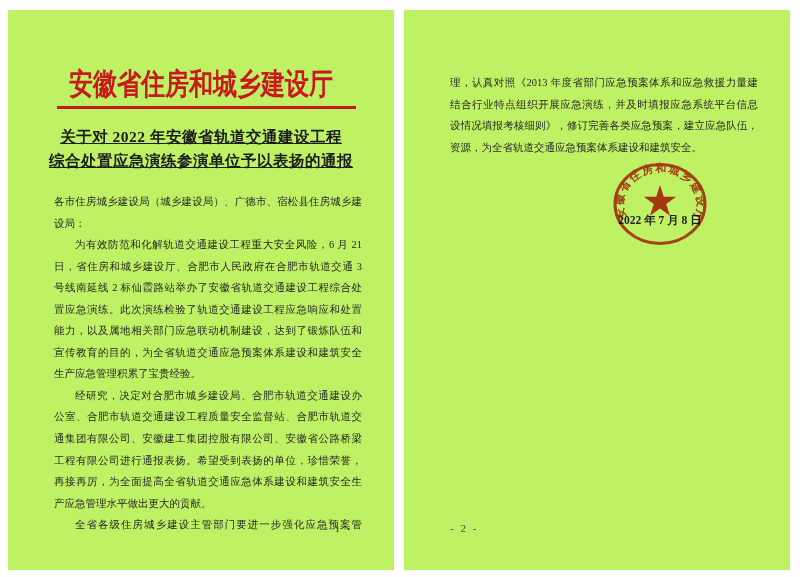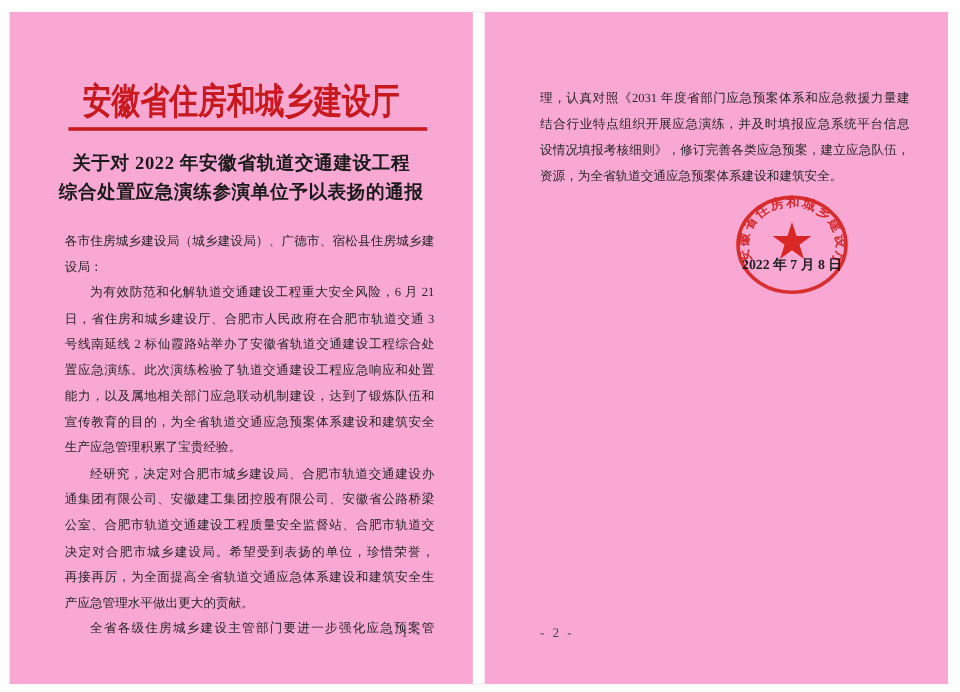--- a/index.html
+++ b/index.html
@@ -1,31 +1,31 @@
 <!DOCTYPE html>
 <html><head>
 <meta charset="utf-8">
 <style>
   html,body{margin:0;padding:0;background:#ffffff;}
   .canvas{position:relative;width:800px;height:577px;background:#ffffff;overflow:hidden;
           font-family:"Liberation Serif","DejaVu Serif",serif;color:#262626;}
-  .page{position:absolute;top:10px;width:386px;height:560px;background:#f9a8d4;
+  .page{position:absolute;top:10px;width:386px;height:560px;background:#bef264;
         box-shadow:0 0 3px rgba(0,0,0,0.06);}
   .page1{left:8px;}
   .page2{left:404px;}
 
   
   .agency{position:absolute;top:54px;left:0;width:100%;text-align:center;
           font-size:24px;font-weight:bold;color:#c8191e;letter-spacing:0px;
           transform:scaleY(1.24);transform-origin:center top;white-space:nowrap;}
   .redline{position:absolute;top:96px;left:49px;width:299px;height:3px;background:#c8191e;}
 
   
   .doc-title{position:absolute;top:115px;left:0;width:100%;text-align:center;
-             font-size:15.5px;font-weight:bold;color:#1b1b1b;line-height:24px;letter-spacing:0.5px;}
+             font-size:15.5px;font-weight:bold;color:#1b1b1b;line-height:24px;letter-spacing:0.5px;text-decoration:underline;}
 
   
   .bodytext{position:absolute;left:46px;width:308px;font-size:10.5px;color:#262626;}
   .bodytext .ln{line-height:21.55px;height:21.55px;white-space:normal;overflow:hidden;}
   .ln.full{text-align:justify;text-align-last:justify;}
   .ln.indent{text-indent:2em;}
   .p1body{top:181px;}
   .p2body{top:62px;}
 
   
@@ -55,33 +55,33 @@
       <div class="ln full">各市住房城乡建设局（城乡建设局）、广德市、宿松县住房城乡建</div>
       <div class="ln">设局：</div>
       <div class="ln full indent">为有效防范和化解轨道交通建设工程重大安全风险，6 月 21</div>
       <div class="ln full">日，省住房和城乡建设厅、合肥市人民政府在合肥市轨道交通 3</div>
       <div class="ln full">号线南延线 2 标仙霞路站举办了安徽省轨道交通建设工程综合处</div>
       <div class="ln full">置应急演练。此次演练检验了轨道交通建设工程应急响应和处置</div>
       <div class="ln full">能力，以及属地相关部门应急联动机制建设，达到了锻炼队伍和</div>
       <div class="ln full">宣传教育的目的，为全省轨道交通应急预案体系建设和建筑安全</div>
       <div class="ln">生产应急管理积累了宝贵经验。</div>
       <div class="ln full indent">经研究，决定对合肥市城乡建设局、合肥市轨道交通建设办</div>
+      <div class="ln full">公室、合肥市轨道交通建设工程质量安全监督站、合肥市轨道交</div>
       <div class="ln full">通集团有限公司、安徽建工集团控股有限公司、安徽省公路桥梁</div>
-      <div class="ln full">公室、合肥市轨道交通建设工程质量安全监督站、合肥市轨道交</div>
-      <div class="ln full">决定对合肥市城乡建设局。希望受到表扬的单位，珍惜荣誉，</div>
+      <div class="ln full">工程有限公司进行通报表扬。希望受到表扬的单位，珍惜荣誉，</div>
       <div class="ln full">再接再厉，为全面提高全省轨道交通应急体系建设和建筑安全生</div>
       <div class="ln">产应急管理水平做出更大的贡献。</div>
       <div class="ln full indent">全省各级住房城乡建设主管部门要进一步强化应急预案管</div>
     </div>
     <div class="pagenum pn1">- 1 -</div>
   </div>
 
   <div class="page page2">
     <div class="bodytext p2body">
-      <div class="ln full">理，认真对照《2031 年度省部门应急预案体系和应急救援力量建</div>
+      <div class="ln full">理，认真对照《2013 年度省部门应急预案体系和应急救援力量建</div>
       <div class="ln full">结合行业特点组织开展应急演练，并及时填报应急系统平台信息</div>
       <div class="ln full">设情况填报考核细则》，修订完善各类应急预案，建立应急队伍，</div>
       <div class="ln">资源，为全省轨道交通应急预案体系建设和建筑安全。</div>
     </div>
 
     <div class="dateline">2022 年 7 月 8 日</div>
 
     <svg class="seal" width="110" height="100" viewBox="0 0 110 100">
       <ellipse cx="55" cy="50" rx="45" ry="39.5" fill="none" stroke="#dd3b2b" stroke-width="3"></ellipse>
       <polygon fill="#dd2f1f" points="55,31 58.8,42.7 71.2,42.7 61.2,50.0 65.0,61.8 55,54.5 45.0,61.8 48.8,50.0 38.8,42.7 51.2,42.7"></polygon>

